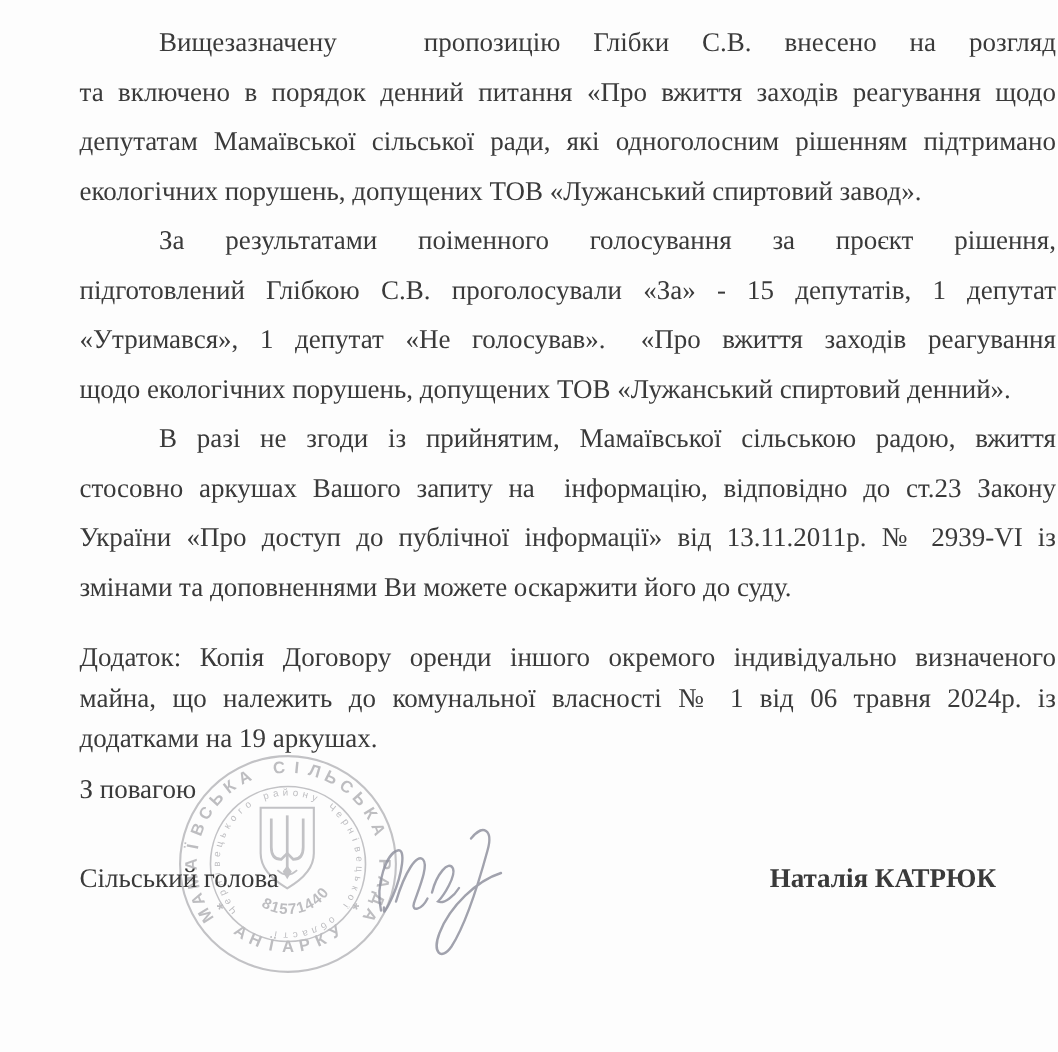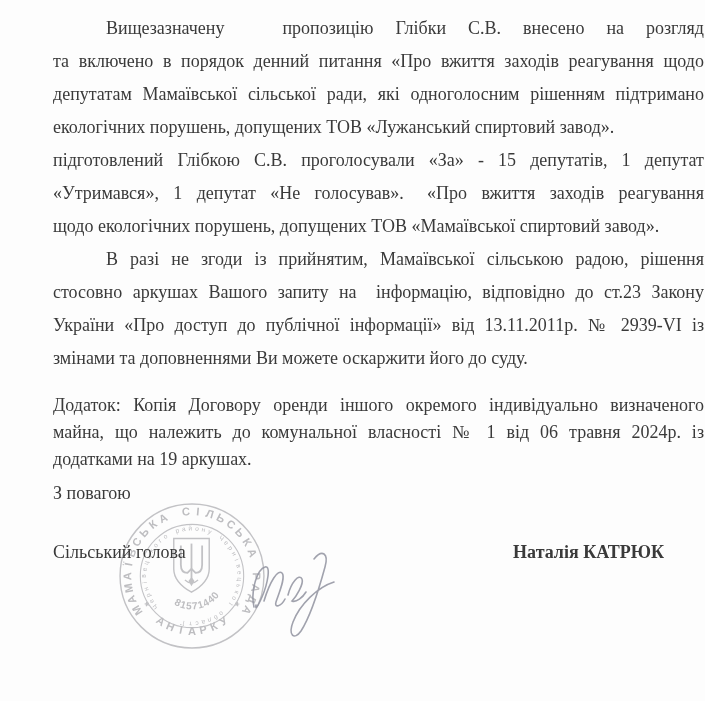--- a/index.html
+++ b/index.html
@@ -55,27 +55,28 @@
   <div class="flow">
 
     <div class="para">
       <div class="ln j ind">Вищезазначену   пропозицію Глібки С.В. внесено на розгляд</div>
       <div class="ln j">та включено в порядок денний питання «Про вжиття заходів реагування щодо</div>
       <div class="ln j">депутатам Мамаївської сільської ради, які одноголосним рішенням підтримано</div>
       <div class="ln">екологічних порушень, допущених ТОВ «Лужанський спиртовий завод».</div>
     </div>
 
     <div class="para">
+      <div class="ln j ind">За результатами поіменного голосування за проєкт рішення,</div>
       <div class="ln j">підготовлений Глібкою С.В. проголосували «За» - 15 депутатів, 1 депутат</div>
       <div class="ln j">«Утримався», 1 депутат «Не голосував».  «Про вжиття заходів реагування</div>
-      <div class="ln">щодо екологічних порушень, допущених ТОВ «Мамаївської спиртовий завод».</div>
+      <div class="ln">щодо екологічних порушень, допущених ТОВ «Лужанський спиртовий денний».</div>
     </div>
 
     <div class="para">
-      <div class="ln j ind">В разі не згоди із прийнятим, Мамаївської сільською радою, рішення</div>
+      <div class="ln j ind">В разі не згоди із прийнятим, Мамаївської сільською радою, вжиття</div>
       <div class="ln j">стосовно аркушах Вашого запиту на  інформацію, відповідно до ст.23 Закону</div>
       <div class="ln j">України «Про доступ до публічної інформації» від 13.11.2011р. № 2939-VI із</div>
       <div class="ln">змінами та доповненнями Ви можете оскаржити його до суду.</div>
     </div>
 
     <div class="para attach">
       <div class="ln j">Додаток: Копія Договору оренди іншого окремого індивідуально визначеного</div>
       <div class="ln j">майна, що належить до комунальної власності № 1 від 06 травня 2024р. із</div>
       <div class="ln">додатками на 19 аркушах.</div>
     </div>

